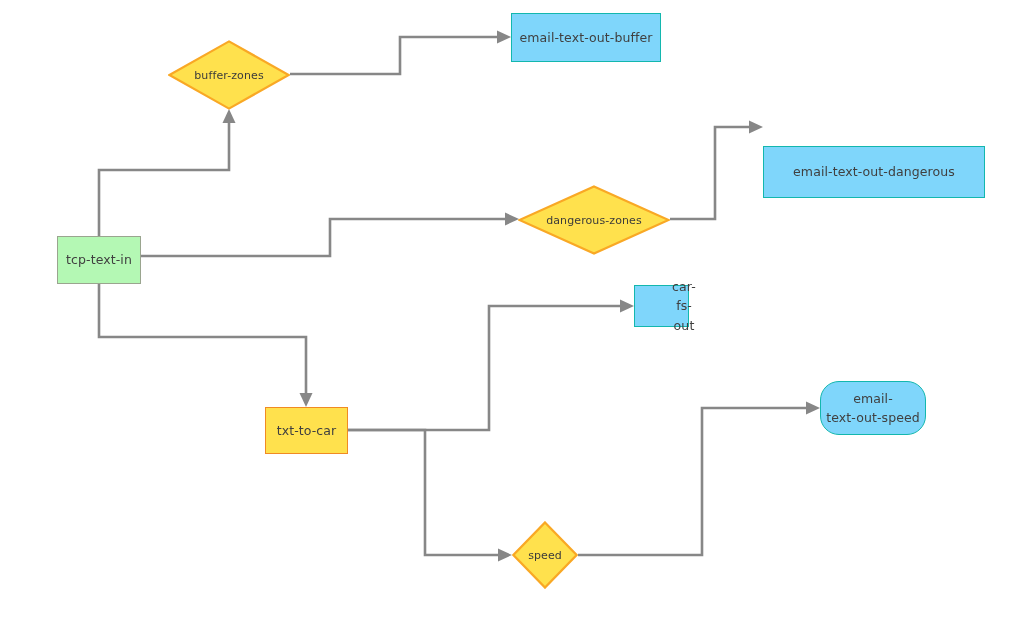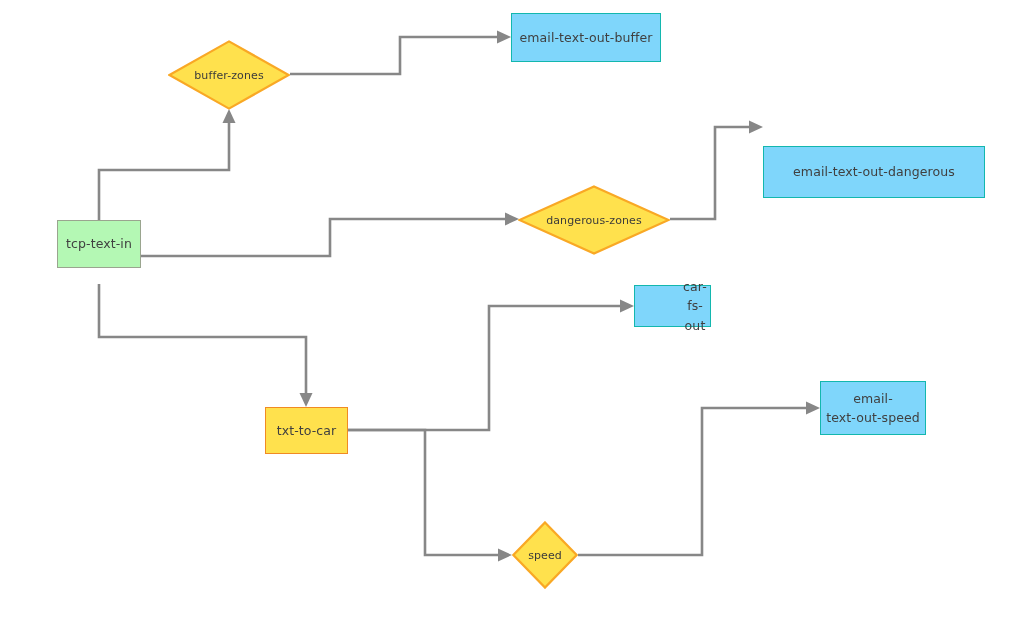--- a/index.html
+++ b/index.html
@@ -109,21 +109,21 @@
     <path class="edge-path" d="M 348,430 L 489,430 L 489,306 L 625,306"></path>
     <polygon class="arrow-head" points="634,306 620,299.5 620,312.5"></polygon>
 
     <path class="edge-path" d="M 348,430 L 425,430 L 425,555 L 503,555"></path>
     <polygon class="arrow-head" points="512,555 498,548.5 498,561.5"></polygon>
 
     <path class="edge-path" d="M 578,555 L 702,555 L 702,408 L 811,408"></path>
     <polygon class="arrow-head" points="820,408 806,401.5 806,414.5"></polygon>
   </svg>
 
-  <div class="node node-rect-green" style="left:57px; top:220px; width:84px; height:48px;">
+  <div class="node node-rect-green" style="left:57px; top:236px; width:84px; height:48px;">
     <span>tcp-text-in</span>
   </div>
 
   <div class="diamond-wrap" style="left:168px; top:40px; width:122px; height:70px;">
     <svg width="122" height="70" viewBox="0 0 122 70">
       <polygon points="61,1.4 120.6,35 61,68.6 1.4,35" fill="#ffe14d" stroke="#f9a825" stroke-width="2.2"></polygon>
     </svg>
     <div class="diamond-label">buffer-zones</div>
   </div>
 
@@ -146,22 +146,22 @@
   </div>
 
   <div class="node node-rect-blue" style="left:511px; top:13px; width:150px; height:49px;">
     <span>email-text-out-buffer</span>
   </div>
 
   <div class="node node-rect-blue" style="left:763px; top:101px; width:222px; height:52px;margin-top:45px;">
     <span>email-text-out-dangerous</span>
   </div>
 
-  <div class="node node-rect-blue" style="left:634px; top:285px; width:77px; height:42px;padding-left:45px;">
+  <div class="node node-rect-blue" style="left:634px; top:285px; width:55px; height:42px;padding-left:45px;">
     <span>car-fs-out</span>
   </div>
 
-  <div class="node node-rect-blue" style="left:820px; top:381px; width:106px; height:54px; flex-direction:column;">
+  <div class="node node-rect-blue" style="left:820px; top:381px; width:106px; height:54px; flex-direction:column;border-radius:19px;">
     <span>email-</span>
     <span>text-out-speed</span>
   </div>
 
 </div>
 
 </body></html>

